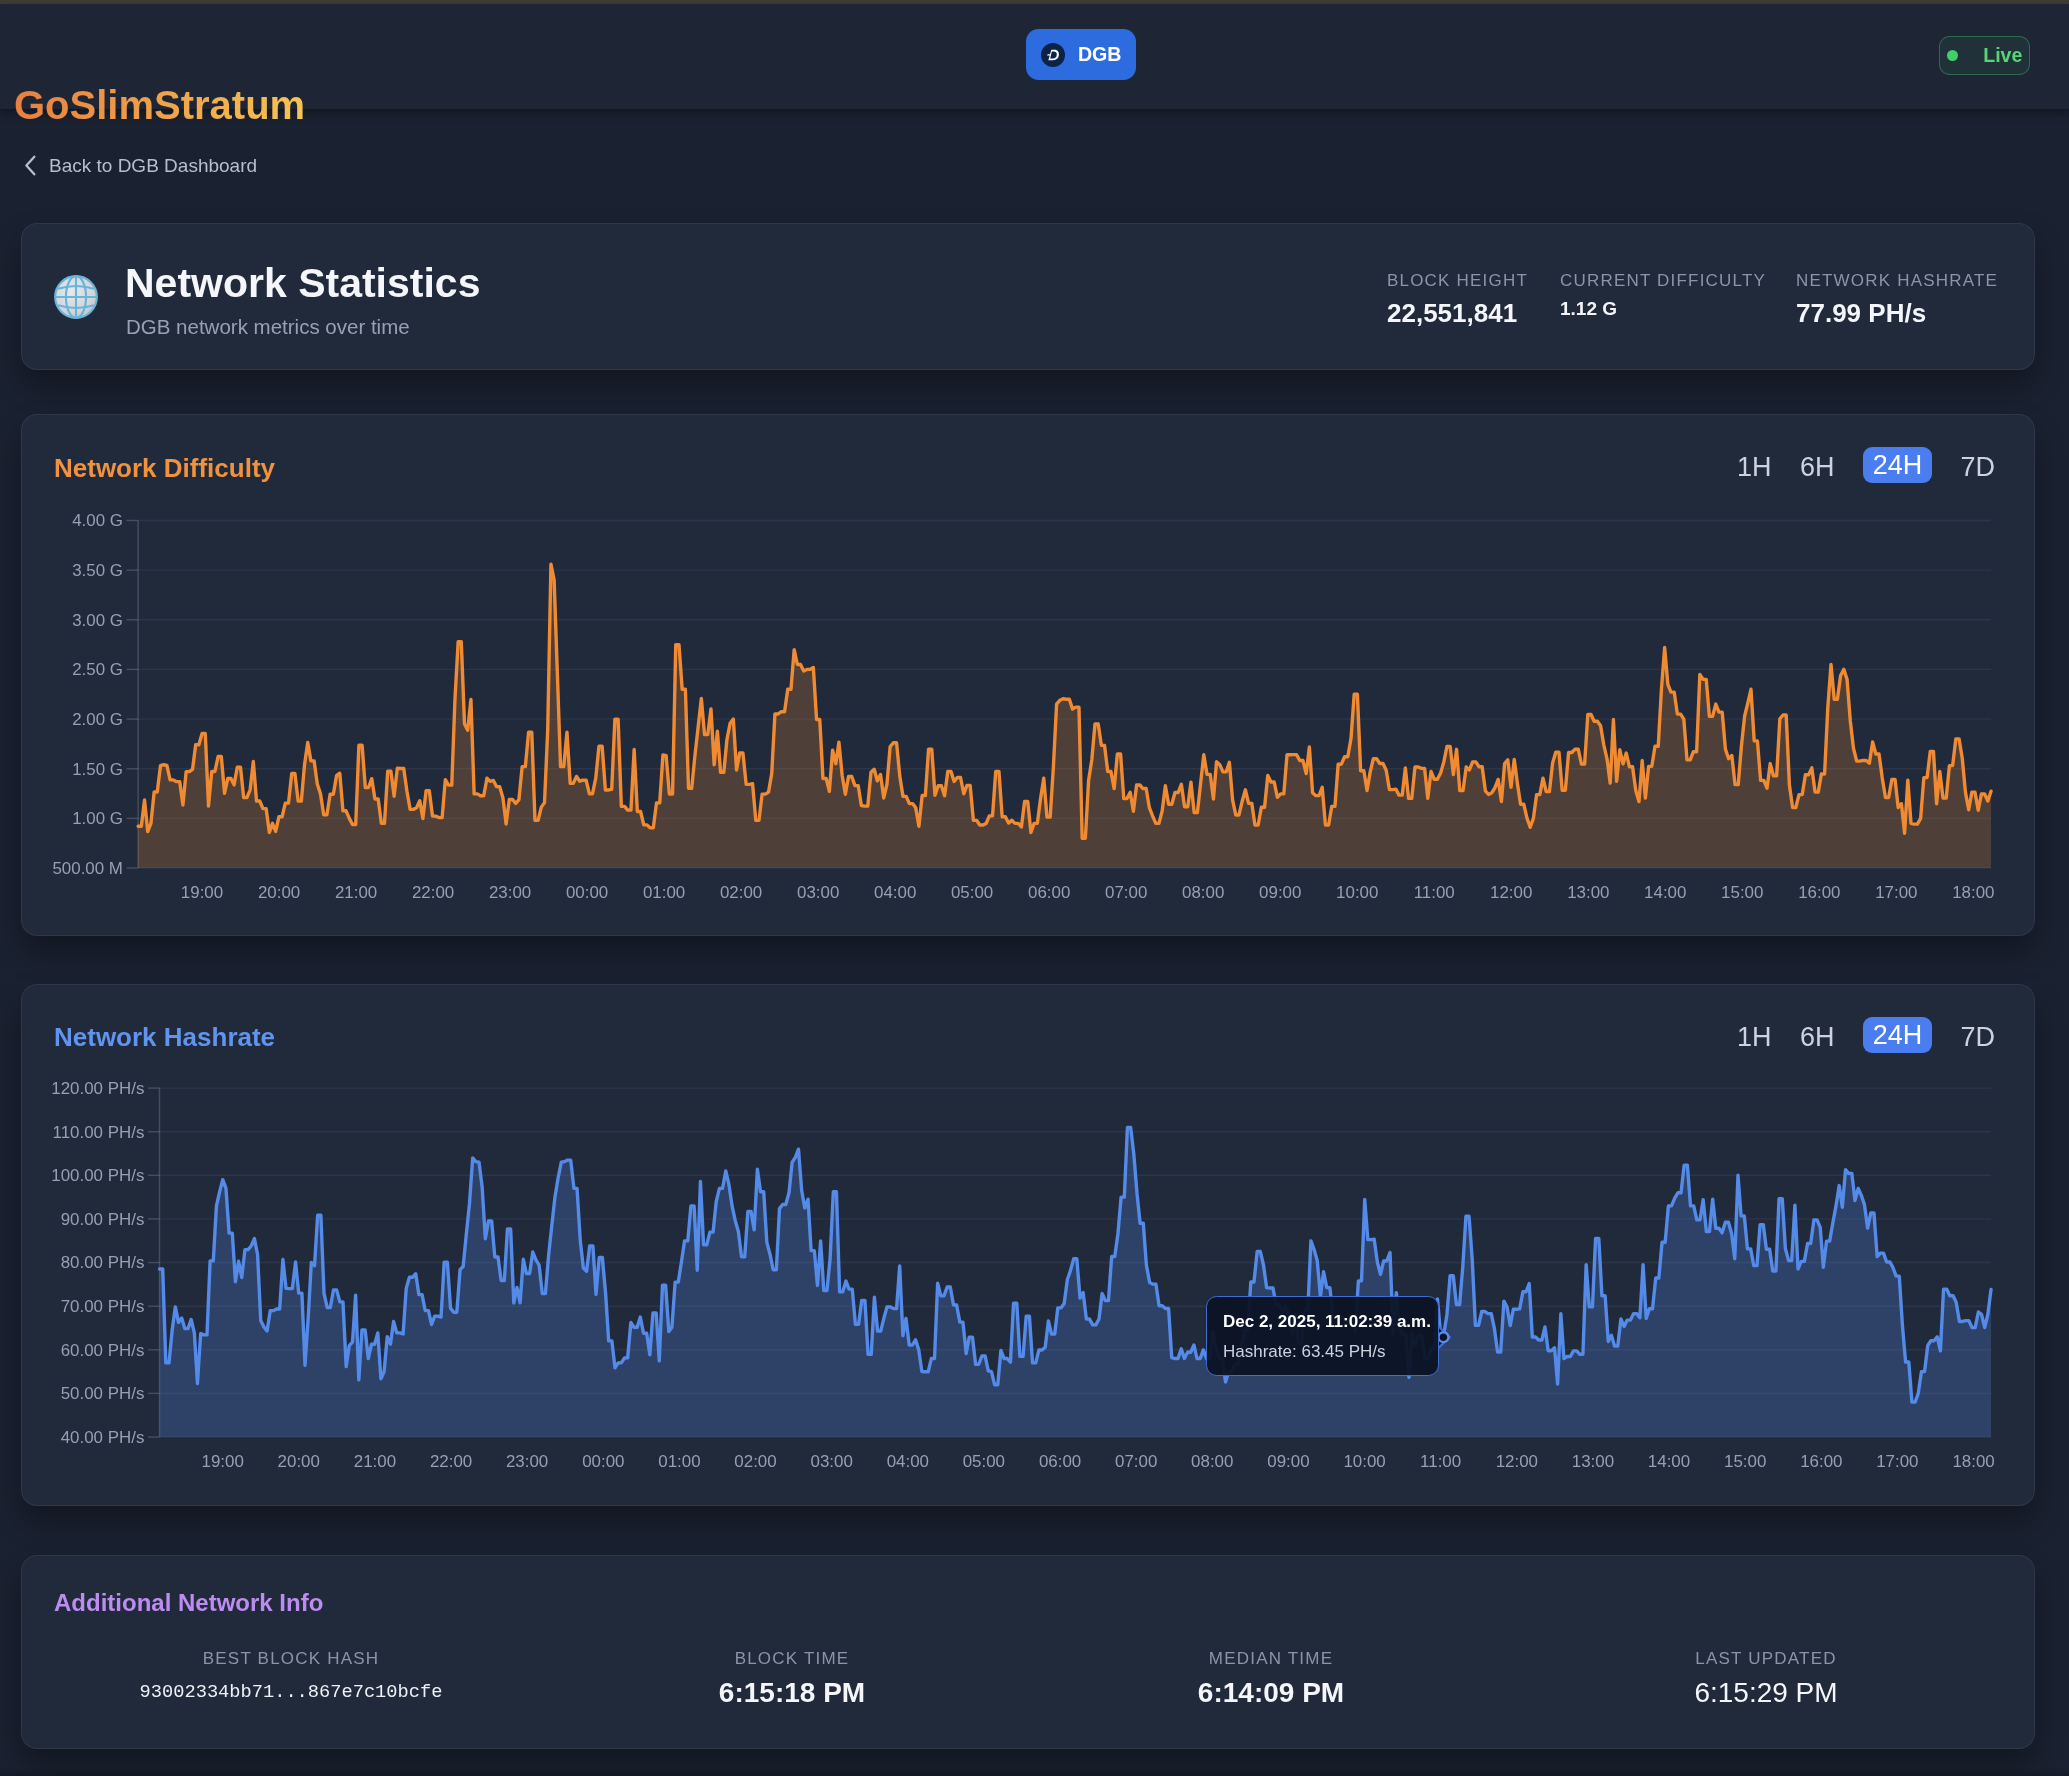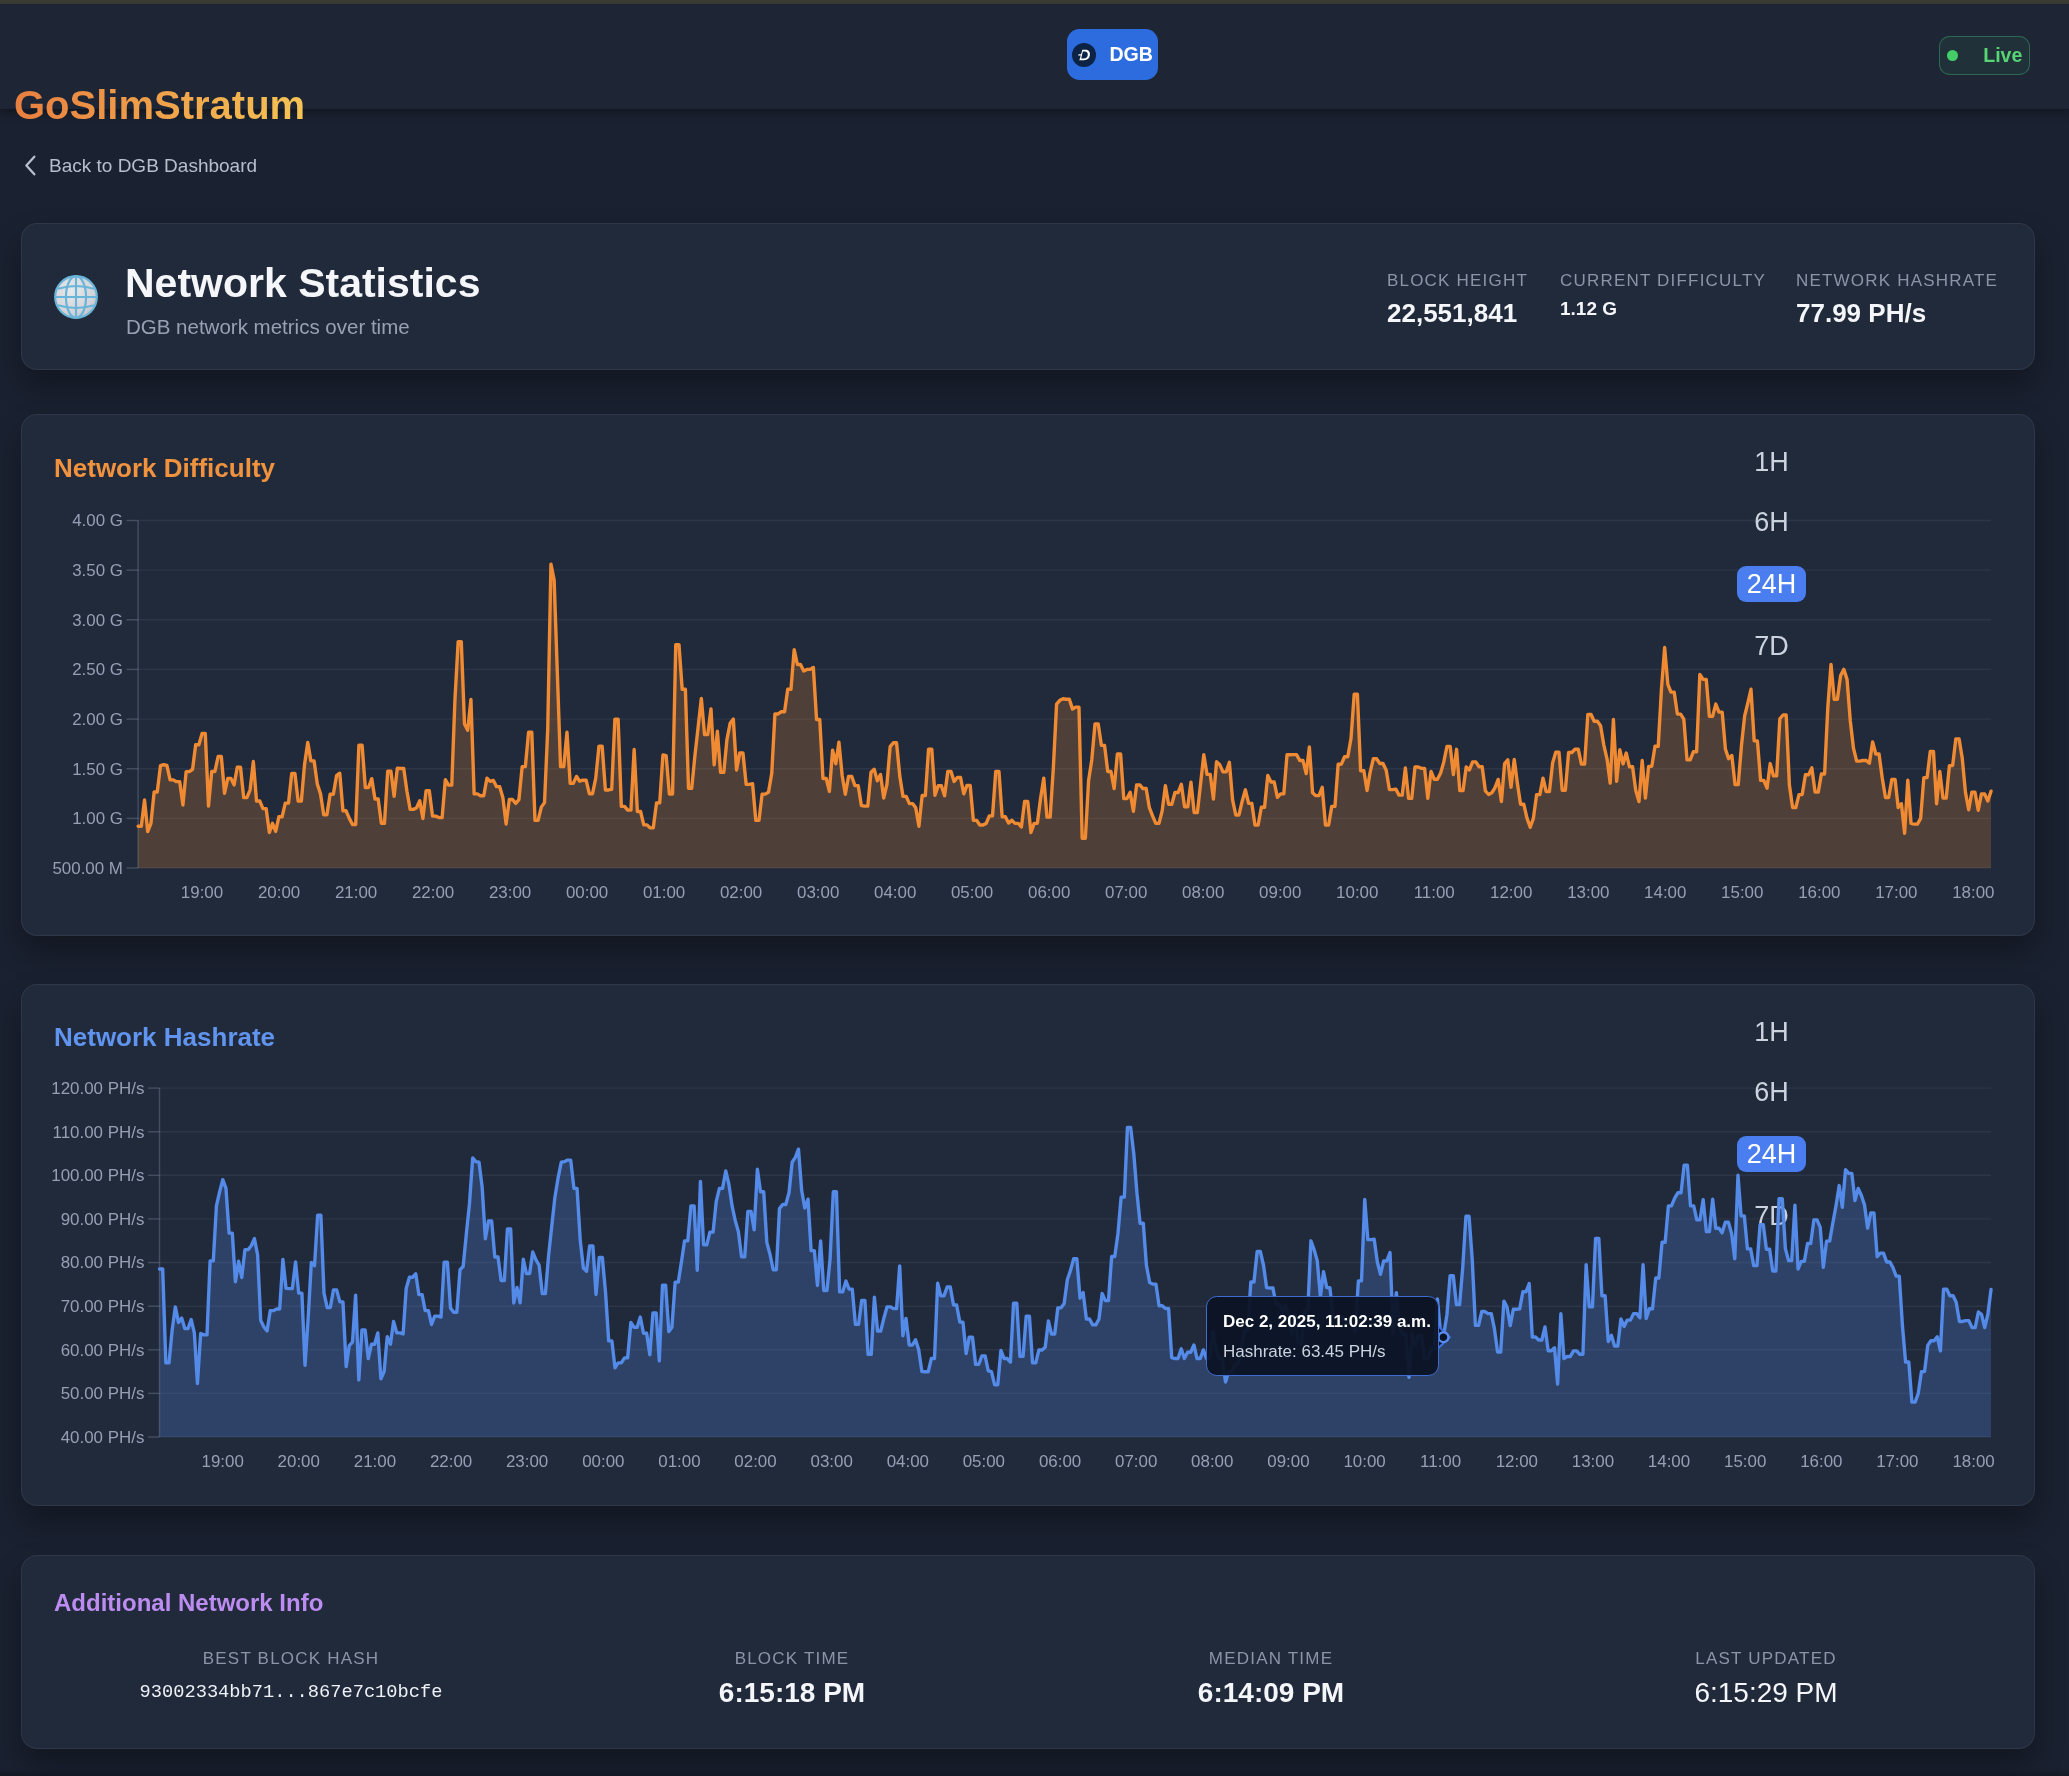--- a/index.html
+++ b/index.html
@@ -2,29 +2,29 @@
 <html style="font-size:14.3px"><head><meta charset="utf-8"><title>GoSlimStratum</title>
 <style>
 * { margin:0; padding:0; box-sizing:border-box; }
 html,body { width:2069px; height:1777px; background:#1a2130; overflow:hidden;
   font-family:"Liberation Sans", sans-serif; }
 .abs { position:absolute; }
 .card { position:absolute; left:20.5px; width:2014px; background:#212a3b;
   border:1.3px solid rgba(148,163,184,0.12); border-radius:16px;
   box-shadow:0 16px 30px rgba(0,0,0,0.32); }
 .lbl { font-size:17px; letter-spacing:1.2px; color:#8b95a8; font-weight:500; }
-.rangebtns { position:absolute; top:0; display:flex; align-items:center;flex-direction:column; }
+.rangebtns { position:absolute; top:0; display:flex; align-items:flex-end; }
 .rb { font-size:27px; color:#ccd3df; font-weight:500; text-align:center; }
 </style></head>
 <body>
 <div class="abs" style="top:0;left:0;width:2069px;height:3.6px;background:#3c3e36;"></div>
 
 <div class="abs" style="top:3.6px;left:0;width:2069px;height:106px;background:#1e2636;border-bottom:1.8px solid #131826;box-shadow:0 2.7px 9px rgba(0,0,0,0.35);"></div>
 <div class="abs" style="left:14px;top:35px;font-size:40px;font-weight:bold;background:linear-gradient(90deg,#e87f40 0%,#f6c454 100%);-webkit-background-clip:text;background-clip:text;color:transparent;margin-top:48px;">GoSlimStratum</div>
-<div class="abs" style="left:1067px;top:29px;width:91px;height:51px;background:#2d6cdf;border-radius:12.5px;display:flex;align-items:center;justify-content:center;gap:13.4px;">
+<div class="abs" style="left:1026px;top:29px;width:110px;height:51px;background:#2d6cdf;border-radius:12.5px;display:flex;align-items:center;justify-content:center;gap:13.4px;">
   <svg width="24" height="24" viewBox="0 0 42 42" xmlns="http://www.w3.org/2000/svg">
 <circle cx="21" cy="21" r="21" fill="#0d2345"></circle>
 <path d="M14,12 L22,12 C28.5,12 31.5,15.5 31.5,21 C31.5,26.5 28.5,30 22,30 L14,30 L15.6,21.8 L11,21.8 L11.6,19.6 L16,19.6 L17.3,12 Z M18.6,15 L16.9,27 L21.8,27 C25.6,27 27.8,24.8 27.8,21 C27.8,17.2 25.6,15 21.8,15 Z" fill="#fff" transform="skewX(-6) translate(2,0)"></path>
 </svg>
   <span style="color:#fff;font-size:19.6px;font-weight:bold;">DGB</span>
 </div>
 <div class="abs" style="left:1939px;top:36px;width:91px;height:39px;background:rgba(62,180,100,0.08);border:1.8px solid rgba(74,222,128,0.33);border-radius:10.7px;display:flex;align-items:center;justify-content:center;gap:25px;">
   <span style="width:11.6px;height:11.6px;border-radius:50%;background:#43ce68;"></span>
   <span style="color:#57d473;font-size:19.6px;font-weight:bold;">Live</span>
 </div>

